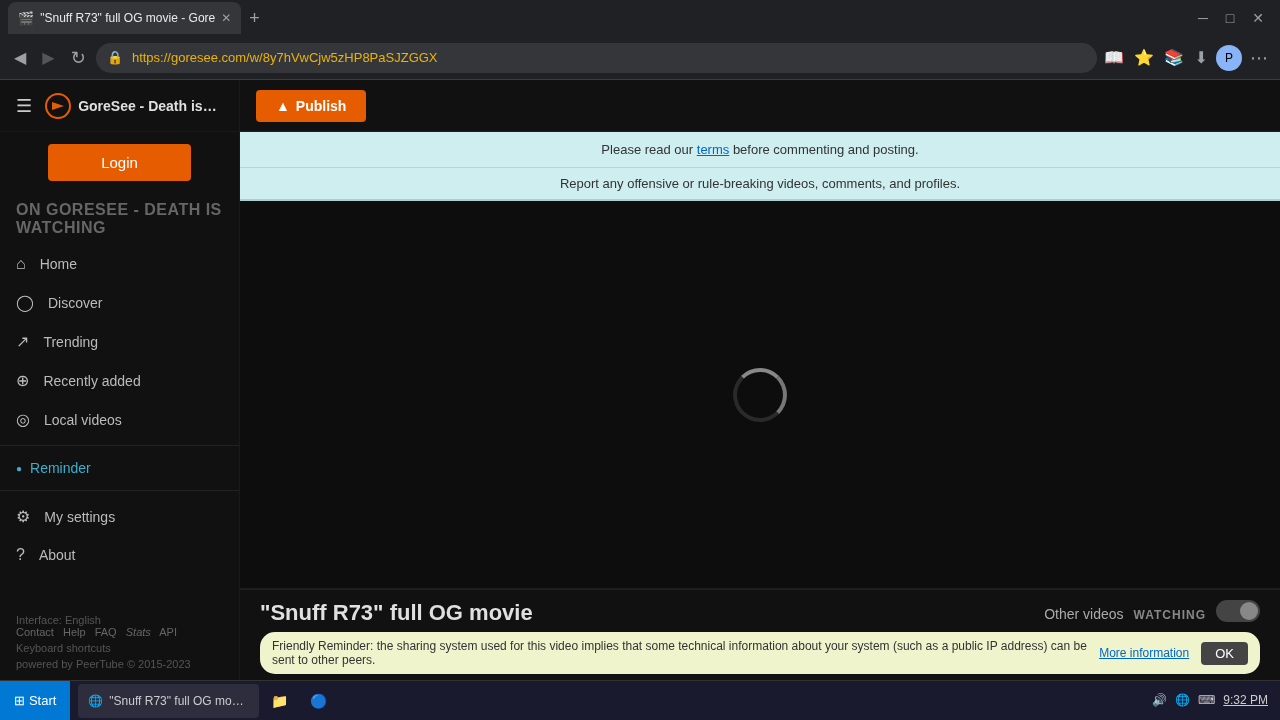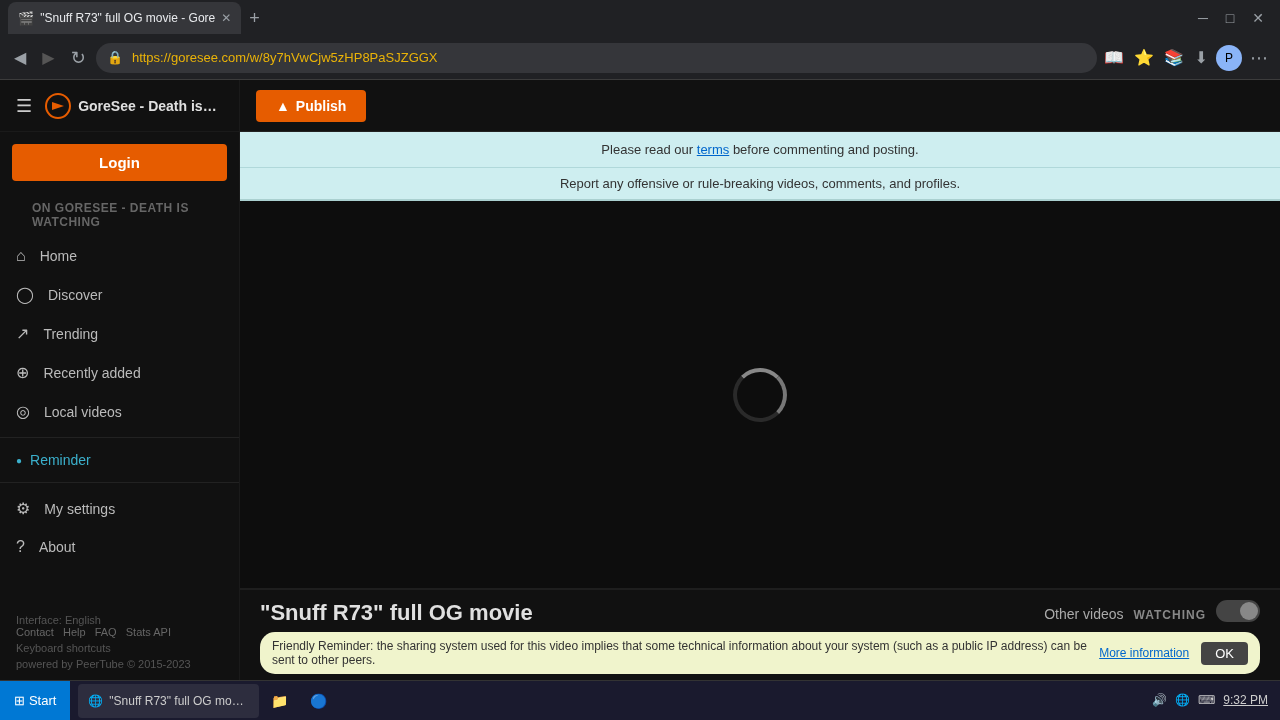--- a/index.html
+++ b/index.html
@@ -59,23 +59,23 @@
       <button style="background:none;border:none;color:#ccc;font-size:18px;cursor:pointer;padding:4px;">☰</button>
       <div style="display:flex;align-items:center;gap:6px;">
         <svg width="28" height="28" viewBox="0 0 28 28">
           <circle cx="14" cy="14" r="12" fill="none" stroke="#e65c00" stroke-width="2"></circle>
           <path d="M8 10 L20 14 L8 18 Z" fill="#e65c00"></path>
         </svg>
         <span style="font-size:14px;font-weight:bold;color:#e0e0e0;white-space:nowrap;overflow:hidden;text-overflow:ellipsis;max-width:140px;">GoreSee - Death is Watching over You</span>
       </div>
     </div>
 
-    <button style="background:#e65c00;color:white;border:none;border-radius:4px;padding:10px 20px;font-size:15px;font-weight:bold;cursor:pointer;width:215px;margin:12px auto;display:block;">Login</button>
-
-    <div style="font-size:12px;color:#666;padding:8px 32px;letter-spacing:0.5px;font-weight:bold;">ON GORESEE - DEATH IS WATCHING</div>
+    <button style="background:#e65c00;color:white;border:none;border-radius:4px;padding:10px 20px;font-size:15px;font-weight:normal;cursor:pointer;width:143px;margin:12px auto;display:block;">Login</button>
+
+    <div style="font-size:16px;color:#666;padding:8px 16px;letter-spacing:0.5px;font-weight:bold;">ON GORESEE - DEATH IS WATCHING</div>
 
     <nav>
       <div style="display:flex;align-items:center;gap:14px;padding:10px 16px;color:#bbb;font-size:14px;cursor:pointer;">
         <span style="font-size:16px;">⌂</span>
         <span>Home</span>
       </div>
       <div style="display:flex;align-items:center;gap:14px;padding:10px 16px;color:#bbb;font-size:14px;cursor:pointer;">
         <span style="font-size:16px;">◯</span>
         <span>Discover</span>
       </div>
@@ -110,21 +110,21 @@
       <span style="font-size:16px;">?</span>
       <span>About</span>
     </div>
 
     <div style="margin-top:auto;padding:10px 16px;font-size:11px;color:#555;">
       <div style="">Interface: English</div>
       <div style="margin-bottom:4px;">
         <a href="#" style="color:#666;text-decoration:none;margin-right:6px;">Contact</a>
         <a href="#" style="color:#666;text-decoration:none;margin-right:6px;">Help</a>
         <a href="#" style="color:#666;text-decoration:none;margin-right:6px;">FAQ</a>
-        <a href="#" style="color:#666;text-decoration:none;margin-right:0;">Stats</a>
+        <a href="#" style="color:#666;text-decoration:none;margin-right:6px;font-style:italic;">Stats</a>
         <a href="#" style="color:#666;text-decoration:none;">API</a>
       </div>
       <div style="color:#555;cursor:pointer;margin-bottom:4px;">Keyboard shortcuts</div>
       <div>powered by PeerTube © 2015-2023</div>
     </div>
   </div>
 
   <div style="flex:1;display:flex;flex-direction:column;overflow:hidden;position:relative;">
 
     <div style="display:flex;align-items:center;background:#111;padding:8px 16px;gap:16px;height:52px;border-bottom:1px solid #222;">

